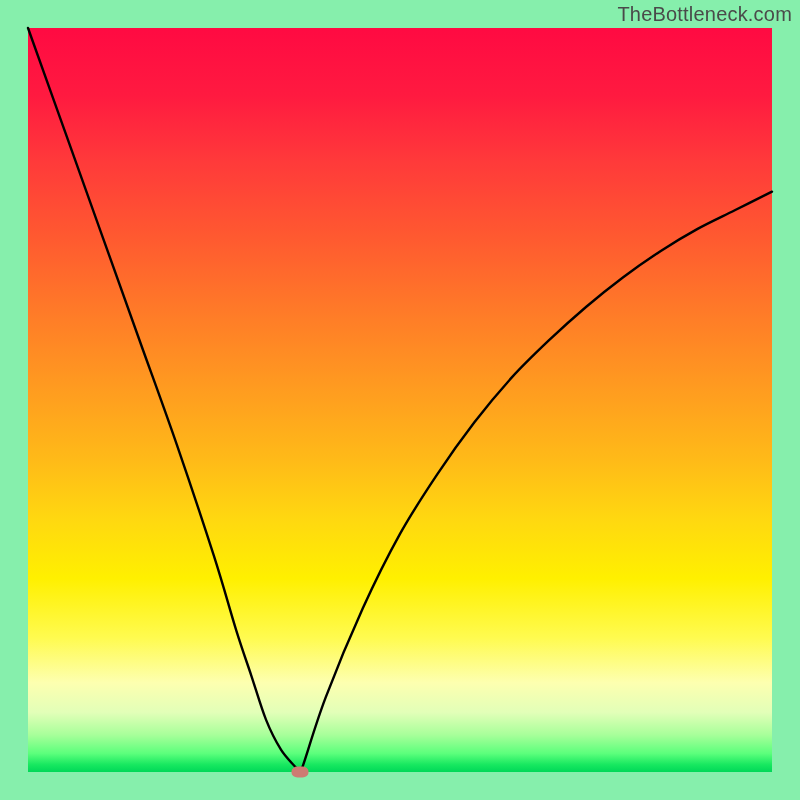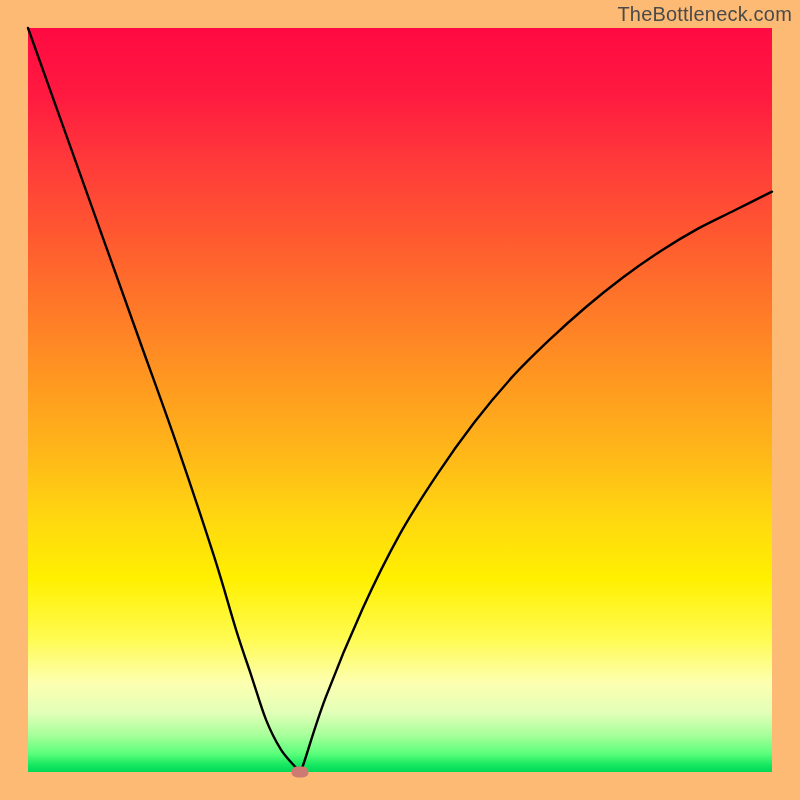--- a/index.html
+++ b/index.html
@@ -8,21 +8,21 @@
     width: 800px;
     height: 800px;
     background: #000;
     overflow: hidden;
     font-family: Arial, Helvetica, sans-serif;
   }
   .frame {
     position: relative;
     width: 800px;
     height: 800px;
-    background: #fdba74;
+    background: #86efac;
   }
   .plot-area {
     position: absolute;
     left: 28px;
     top: 28px;
     width: 744px;
     height: 744px;
     
     background: linear-gradient(
       to bottom,

